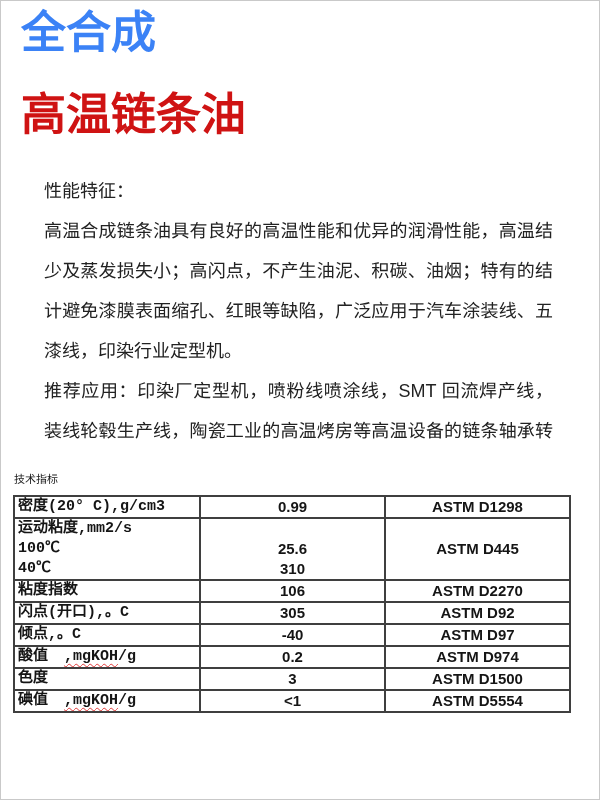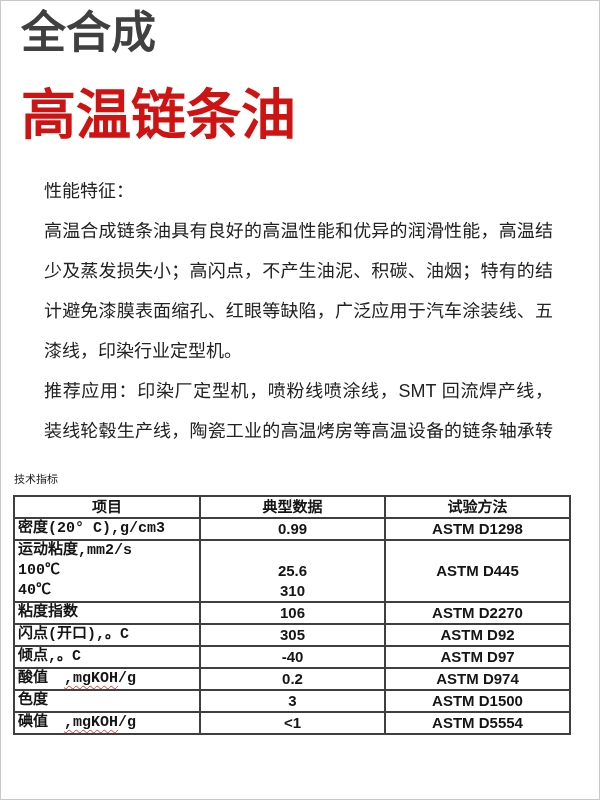--- a/index.html
+++ b/index.html
@@ -14,25 +14,25 @@
   .page {
     width: 600px; height: 800px;
     background: #ffffff;
     border: 1px solid #c9c9c9;
     overflow: hidden;
     position: relative;
   }
   .t1 {
     margin: 8px 0 0 20px;
     font-size: 45px; line-height: 48px;
-    font-weight: bold; color: #404040;
+    font-weight: bold; color: #3b82f6;
   }
   .t2 {
     margin: 34px 0 4px 20px;
-    font-size: 55px; line-height: 48px;
+    font-size: 45px; line-height: 48px;
     font-weight: bold;
   }
   .bodytext { margin: 32px 20px 0 20px; width: 532px; }
   .line {
     font-size: 18px; line-height: 40px; height: 40px;
     color: #222222; white-space: nowrap; overflow: hidden; margin-left: 23px;
   }
   .just {
     white-space: normal;
     text-align: justify;
@@ -89,25 +89,20 @@
 
   <div class="caption">技术指标</div>
 
   <table class="spec">
     <colgroup>
       <col style="width:186px">
       <col style="width:185px">
       <col style="width:185px">
     </colgroup>
     <tbody>
-      <tr>
-        <th>项目</th>
-        <th>典型数据</th>
-        <th>试验方法</th>
-      </tr>
 
       <tr>
         <td class="it">密度(20° C),g/cm3</td>
         <td class="ct">0.99</td>
         <td class="ct">ASTM D1298</td>
       </tr>
 
       <tr>
         <td class="it">
           <div class="cl">运动粘度,mm2/s</div>

